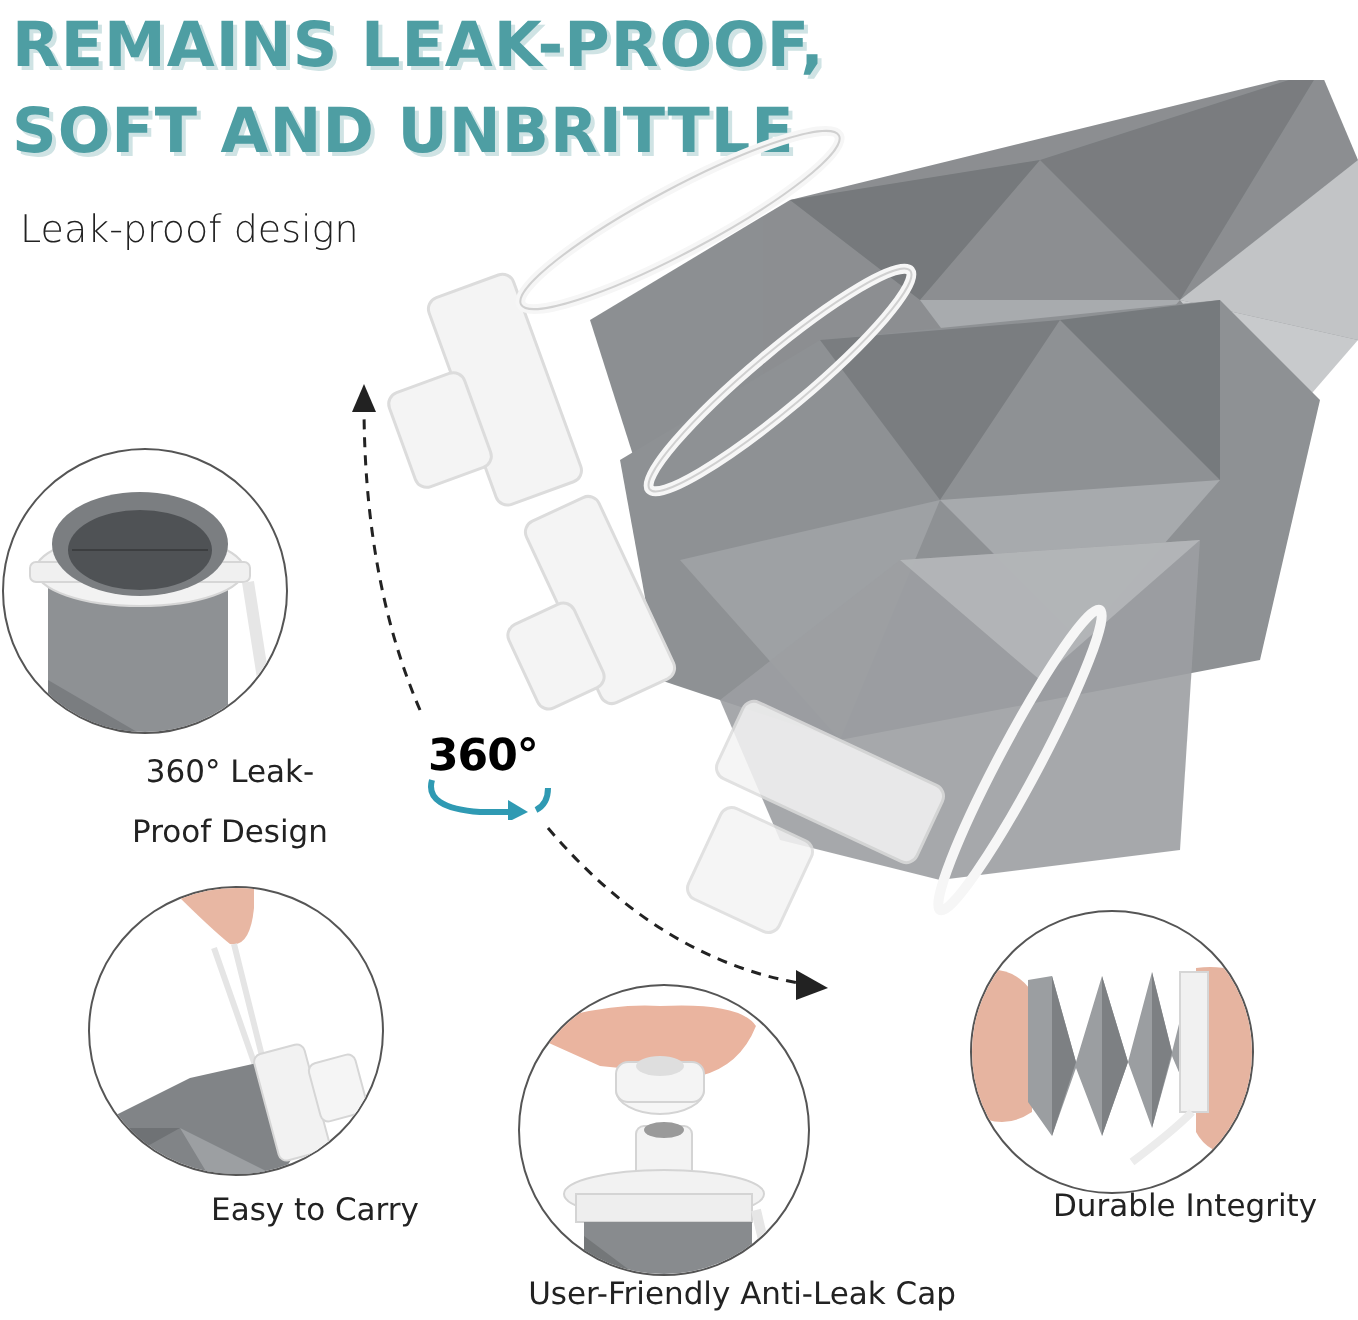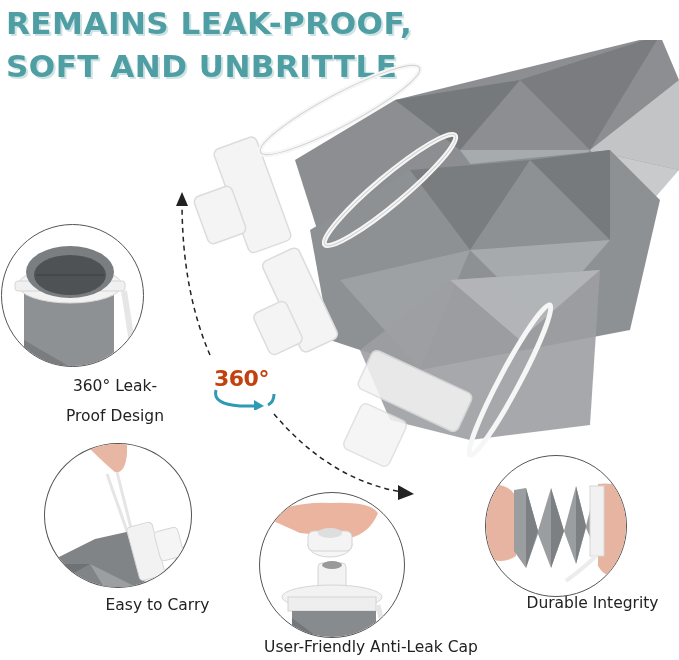--- a/index.html
+++ b/index.html
@@ -37,20 +37,21 @@
 </style>
 </head>
 <body>
 
 <div class="headline">
   <div>REMAINS LEAK-PROOF,</div>
   <div>SOFT AND UNBRITTLE</div>
 </div>
 
 <div class="subtext">
+  <div>Leak-proof design</div>
 </div>
 
 <div class="abs" style="left:190px; top:40px; width:489px; height:440px;">
   <svg width="489" height="440" viewBox="0 0 489 440">
     <defs>
       <linearGradient id="g1" x1="0" y1="0" x2="1" y2="1">
         <stop offset="0" stop-color="#8a8d90"></stop>
         <stop offset="1" stop-color="#6f7275"></stop>
       </linearGradient>
     </defs>
@@ -102,21 +103,21 @@
 </div>
 
 <div class="abs" style="left:270px; top:410px; width:150px; height:90px;">
   <svg width="150" height="90" viewBox="0 0 150 90">
     <path d="M 4 4 Q 60 70 132 82" fill="none" stroke="#222" stroke-width="1.5" stroke-dasharray="5,4"></path>
     <polygon points="128,75 144,84 128,90" fill="#222"></polygon>
   </svg>
 </div>
 
 <div class="abs" style="left:210px; top:366px; width:70px; height:46px;">
-  <div style="position:absolute; left:4px; top:0; font-family:'DejaVu Sans',sans-serif; font-weight:bold; font-size:22px; color:#c2410c; letter-spacing:-0.5px;">360°</div>
+  <div style="position:absolute; left:4px; top:0; font-family:'DejaVu Sans',sans-serif; font-weight:bold; font-size:22px; color:#000000; letter-spacing:-0.5px;">360°</div>
   <svg class="abs" style="left:0; top:20px;" width="70" height="24" viewBox="0 0 70 24">
     <path d="M 6 4 Q 2 18 30 20 L 46 20" fill="none" stroke="#2f9ab3" stroke-width="3"></path>
     <polygon points="44,14 54,20 44,25" fill="#2f9ab3"></polygon>
     <path d="M 58 19 Q 64 16 64 8" fill="none" stroke="#2f9ab3" stroke-width="3"></path>
   </svg>
 </div>
 
 <div class="circle" style="left:1px; top:224px; width:143px; height:143px;">
   <svg width="143" height="143" viewBox="0 0 143 143">
     <rect x="22" y="60" width="90" height="100" fill="#8e9194"></rect>

